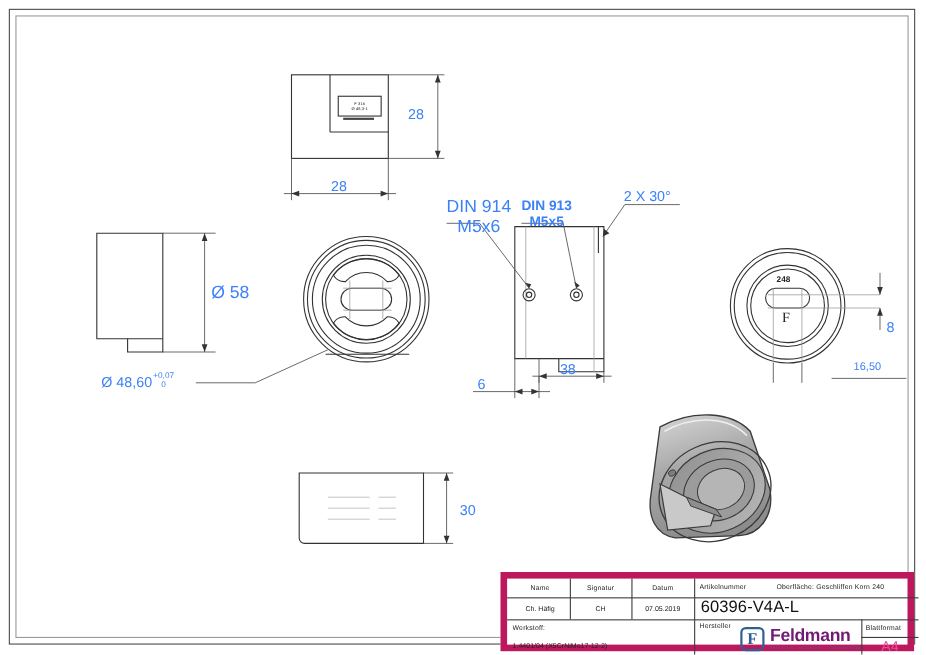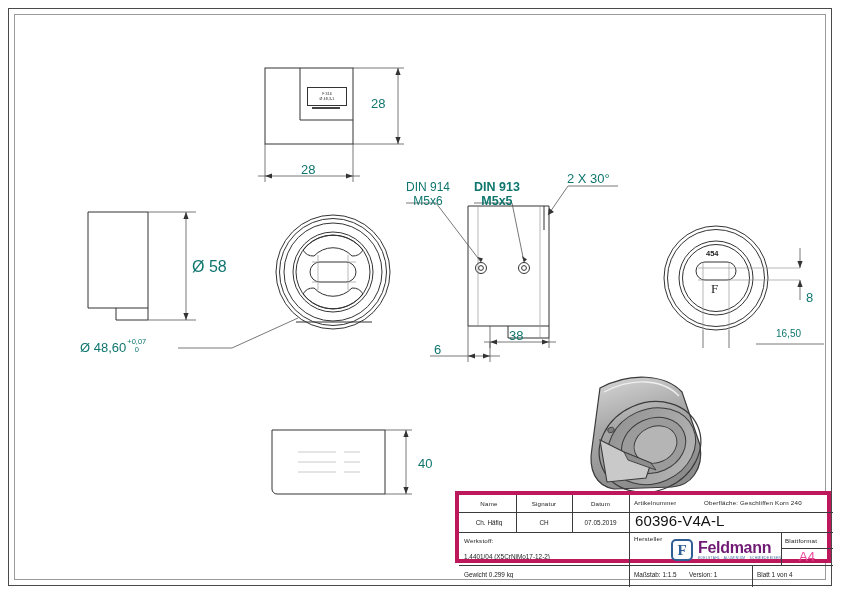--- a/index.html
+++ b/index.html
@@ -1,23 +1,23 @@
 <!DOCTYPE html>
 <html><head>
 <meta charset="utf-8">
 <style>
   html,body{margin:0;padding:0;background:#ffffff;}
   body{width:842px;height:595px;overflow:hidden;font-family:"Liberation Sans",sans-serif;color:#1a1a1a;}
   #sheet{position:relative;width:842px;height:595px;background:#fff;}
   .frame{position:absolute;left:8px;top:8px;width:824px;height:578px;border:1px solid #4a4a4a;box-sizing:border-box;}
   .frame-inner{position:absolute;left:14px;top:14px;width:812px;height:566px;border:1px solid #9a9a9a;box-sizing:border-box;}
   svg{position:absolute;left:0;top:0;}
-  .dimtxt{position:absolute;font-family:"Liberation Sans",sans-serif;color:#0f766e;white-space:nowrap;}
+  .dimtxt{position:absolute;font-family:"Liberation Sans",sans-serif;color:#3b82f6;white-space:nowrap;}
   
-  #titleblock{position:absolute;left:455px;top:491px;width:376px;height:72px;border:4px solid #be185d;box-sizing:border-box;background:#fff;}
+  #titleblock{position:absolute;left:455px;top:520px;width:376px;height:72px;border:6px solid #be185d;box-sizing:border-box;background:#fff;}
   .tbcell{position:absolute;box-sizing:border-box;overflow:hidden;}
   .tb-lbl{font-size:6.2px;color:#222;letter-spacing:.2px;}
   .tb-val{font-size:6.4px;color:#222;}
   .tb-big{font-size:15px;color:#111;letter-spacing:.1px;}
   .tb-a4{font-size:13px;color:#ec4899;}
   .vline{position:absolute;width:1px;background:#3c3c3c;}
   .hline{position:absolute;height:1px;background:#3c3c3c;}
   
   .logo-wrap{position:absolute;display:flex;align-items:center;}
   .logo-mark{width:22px;height:22px;border:2.4px solid #2f5f95;border-radius:5px;display:flex;align-items:center;justify-content:center;box-sizing:border-box;}
@@ -217,49 +217,49 @@
         <path d="M604 392 C632 377 663 379 679 396" fill="none" stroke="#efefef" stroke-width="1.4"></path>
       </g>
     </g>
   </svg>
 
   <div class="dimtxt" style="left:371px;top:96px;font-size:13px;">28</div>
   <div class="dimtxt" style="left:301px;top:162px;font-size:13px;">28</div>
 
   <div class="dimtxt" style="left:192px;top:258px;font-size:16px;">Ø 58</div>
 
-  <div class="dimtxt" style="left:80px;top:338px;font-size:13px;text-align:center;">
+  <div class="dimtxt" style="left:92px;top:338px;font-size:13px;text-align:center;">
     <span>Ø 48,60</span><span style="display:inline-block;vertical-align:baseline;font-size:7.5px;line-height:1.05;margin-left:1px;"><span style="display:block;">+0,07</span><span style="display:block;">0</span></span>
   </div>
 
-  <div class="dimtxt" style="left:406px;top:180px;font-size:12px;text-align:center;">
+  <div class="dimtxt" style="left:406px;top:180px;font-size:16px;text-align:center;">
     <div>DIN 914</div>
     <div>M5x6</div>
   </div>
   <div class="dimtxt" style="left:474px;top:180px;font-size:12.5px;text-align:center;font-weight:bold;">
     <div>DIN 913</div>
     <div>M5x5</div>
   </div>
   <div class="dimtxt" style="left:567px;top:171px;font-size:13px;">2 X 30°</div>
 
   <div class="dimtxt" style="left:434px;top:342px;font-size:13px;">6</div>
   <div class="dimtxt" style="left:509px;top:328px;font-size:13px;">38</div>
 
-  <div class="dimtxt" style="left:418px;top:456px;font-size:13px;">40</div>
+  <div class="dimtxt" style="left:418px;top:456px;font-size:13px;">30</div>
 
   <div class="dimtxt" style="left:806px;top:290px;font-size:13px;">8</div>
   <div class="dimtxt" style="left:776px;top:328px;font-size:10px;">16,50</div>
 
   <div class="plate" style="left:307px;top:87px;width:38px;height:17px;">
     <div>F 316</div>
     <div>Ø 48,3-1</div>
   </div>
   <div style="position:absolute;left:312px;top:107px;width:28px;height:2px;background:#444;"></div>
 
-  <div class="engr" style="left:706px;top:249px;font-size:7.5px;font-weight:bold;">454</div>
+  <div class="engr" style="left:706px;top:249px;font-size:7.5px;font-weight:bold;">248</div>
   <div class="engr" style="left:711px;top:281px;font-size:13px;font-family:'Liberation Serif',serif;">F</div>
 
   <div id="titleblock">
 
     <div class="hline" style="left:0;top:17px;width:374px;"></div>
     <div class="hline" style="left:0;top:37px;width:374px;"></div>
     <div class="hline" style="left:0;top:70px;width:374px;"></div>
     <div class="hline" style="left:322px;top:53px;width:52px;"></div>
 
     <div class="vline" style="left:57px;top:0;height:37px;"></div>

